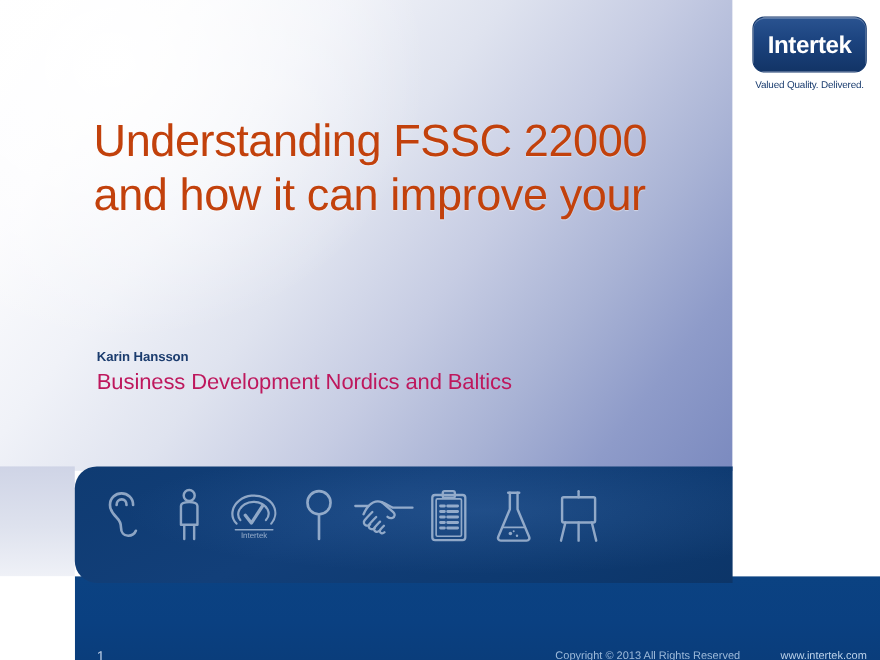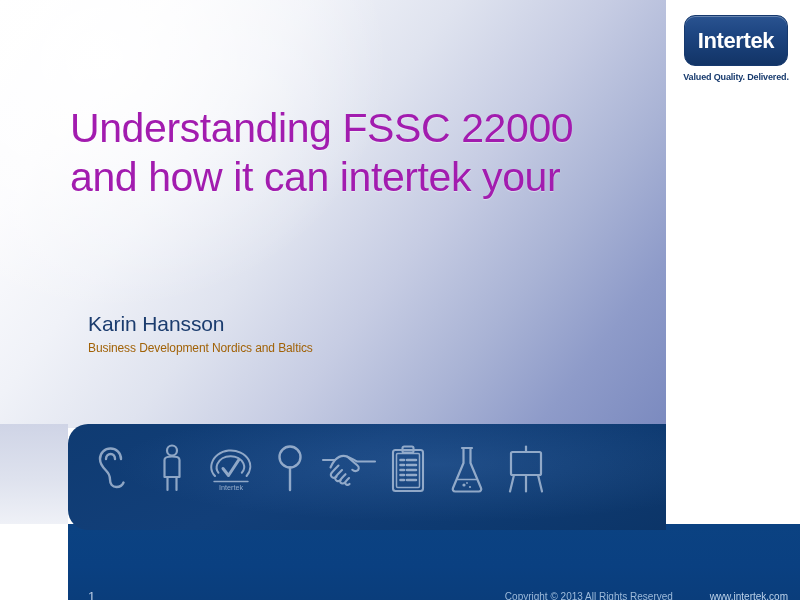--- a/index.html
+++ b/index.html
@@ -74,58 +74,58 @@
     color: #ffffff;
     font-size: 22px;
     font-weight: bold;
     letter-spacing: -0.4px;
     line-height: 1;
   }
   #logo-tagline {
     margin-top: 6px;
     color: #173a6d;
     font-size: 9px;
-    font-weight: bold;
+    font-weight: normal;
     letter-spacing: -0.15px;
     white-space: nowrap;
   }
 
   
   #title {
     position: absolute;
-    left: 70px;
+    left: 85px;
     top: 104px;
     width: 560px;
-    color: #a21caf;
+    color: #c2410c;
     font-size: 41px;
     line-height: 49px;
     letter-spacing: -0.4px;
     font-weight: normal;
     text-shadow: 0 1px 1px rgba(255,255,255,0.45);
   }
 
   
   #presenter {
     position: absolute;
     left: 88px;
     top: 313px;
     width: 520px;
     color: #1b3c6e;
   }
   #presenter-name {
-    font-size: 21px;
-    font-weight: normal;
+    font-size: 12px;
+    font-weight: bold;
     line-height: 22px;
     letter-spacing: -0.1px;
   }
   .presenter-line {
-    font-size: 12px;
+    font-size: 20px;
     line-height: 26px;
     letter-spacing: -0.1px;
-    color: #a16207;
+    color: #be185d;
   }
 
   
   #bottom-band {
     position: absolute;
     left: 68px;
     top: 524px;
     width: 732px;
     height: 76px;
     background: linear-gradient(180deg,#0b4282 0%, #0a4081 55%, #0a3d7b 100%);
@@ -227,21 +227,21 @@
 
   <div id="logo-block">
     <div id="logo-mark">
       <span id="logo-wordmark">Intertek</span>
     </div>
     <div id="logo-tagline">Valued Quality. Delivered.</div>
   </div>
 
   <div id="title">
     <div>Understanding FSSC 22000</div>
-    <div>and how it can intertek your</div>
+    <div>and how it can improve your</div>
   </div>
 
   <div id="presenter">
     <div id="presenter-name">Karin Hansson</div>
     <div class="presenter-line">Business Development Nordics and Baltics</div>
   </div>
 
   <div id="bottom-band"></div>
 
   <div id="left-margin-upper"></div>

